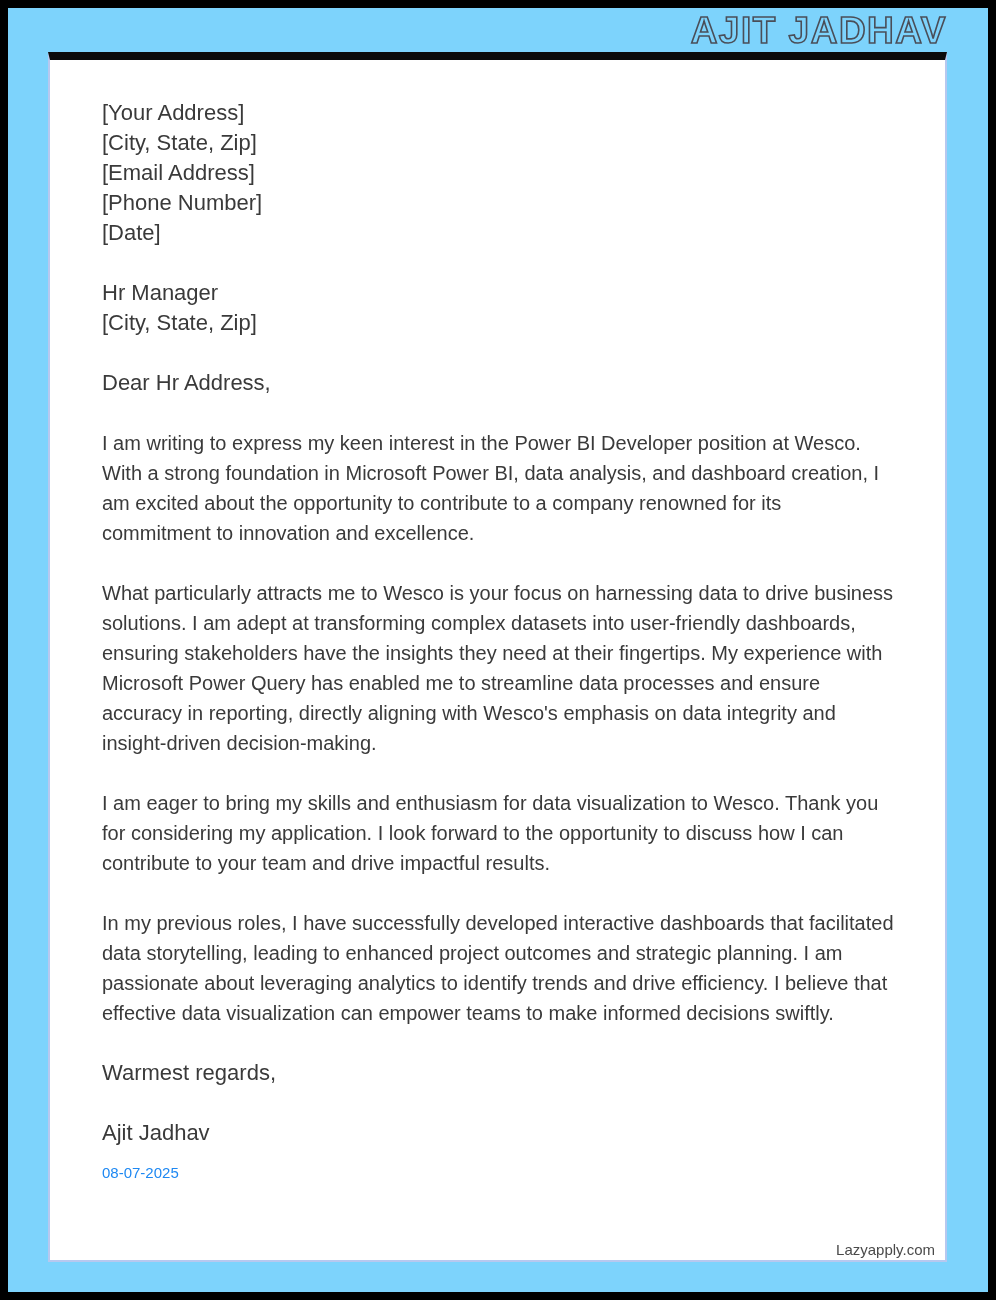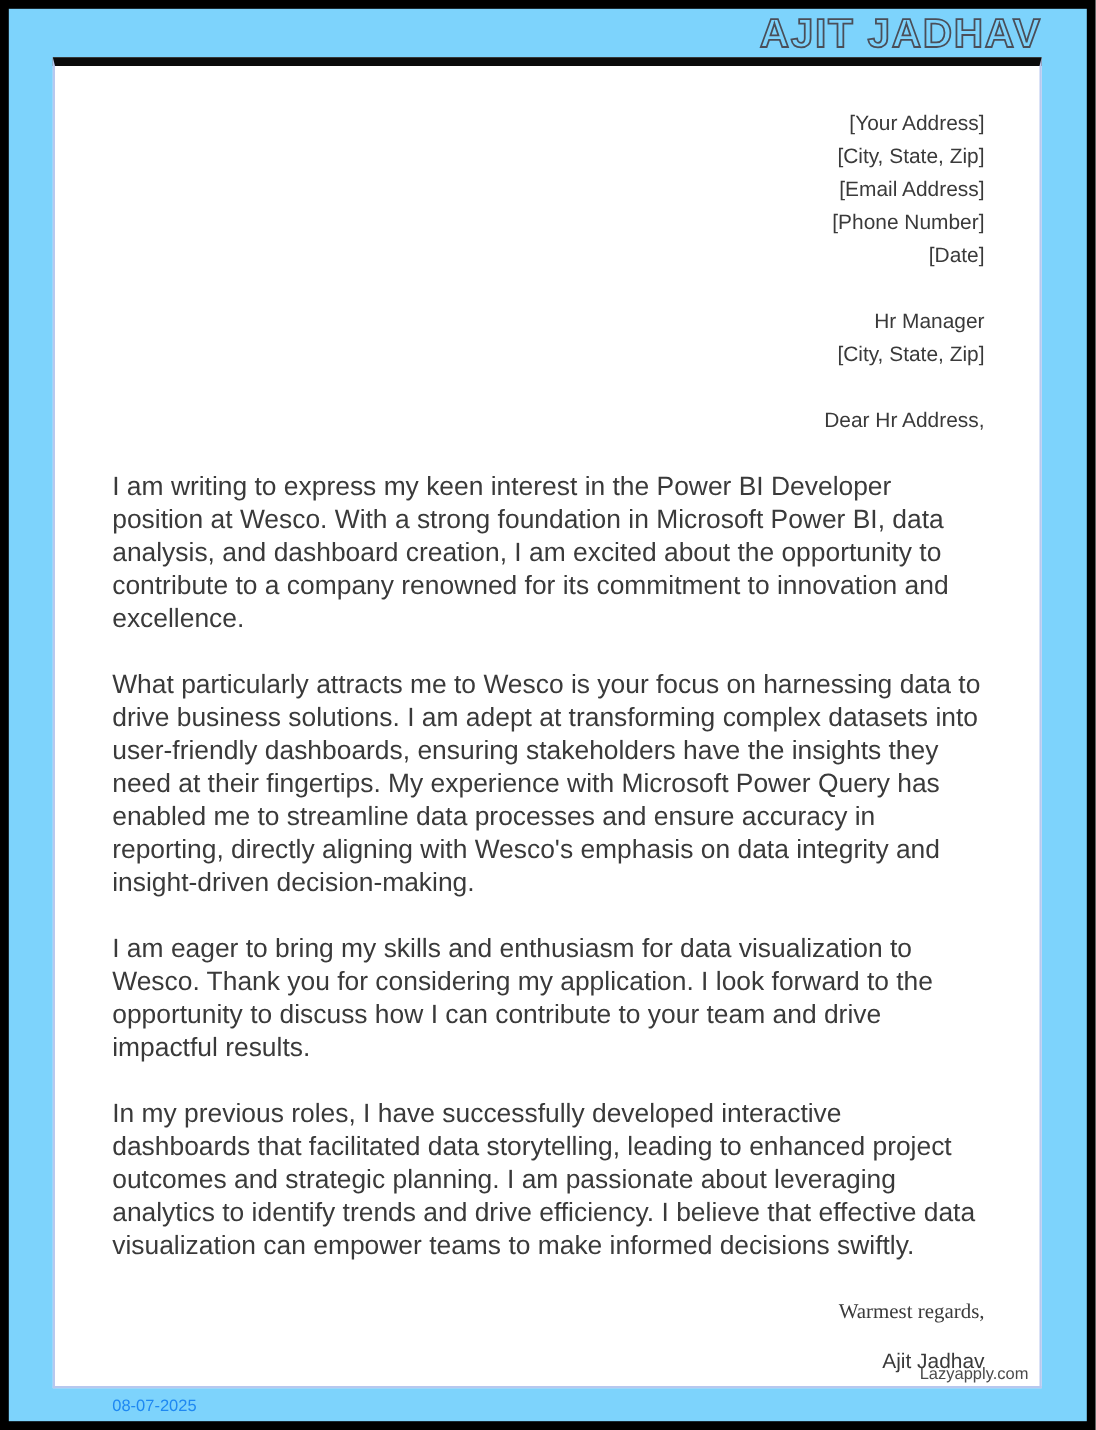--- a/index.html
+++ b/index.html
@@ -39,34 +39,33 @@
     border-top: 8px solid #0b0b0b;
     border-left: 2px solid #b7c8ef;
     border-right: 2px solid #b7c8ef;
     border-bottom: 2px solid #b7c8ef;
   }
   .content {
     padding: 38px 50px 0 52px;
     color: #3a3a3a;
   }
   .line {
-    font-size: 19px;
+    font-size: 22px;
     line-height: 30px;
     color: #3a3a3a;
-    text-align: right;
   }
   .block { margin: 0 0 30px 0; }
   .salutation { margin: 0 0 30px 0; }
   .para {
     margin: 0 0 30px 0;
-    font-size: 24px;
+    font-size: 20px;
     line-height: 30px;
     color: #3a3a3a;
   }
-  .closing { margin: 0 0 16px 0; font-family: Liberation Serif, serif; }
+  .closing { margin: 0 0 30px 0; }
   .signature { margin: 0 0 10px 0; }
   .date-link {
     font-size: 15px;
     line-height: 30px;
     color: #1e88f2;
     display: inline-block;
   }
   .watermark {
     position: absolute;
     right: 10px;

